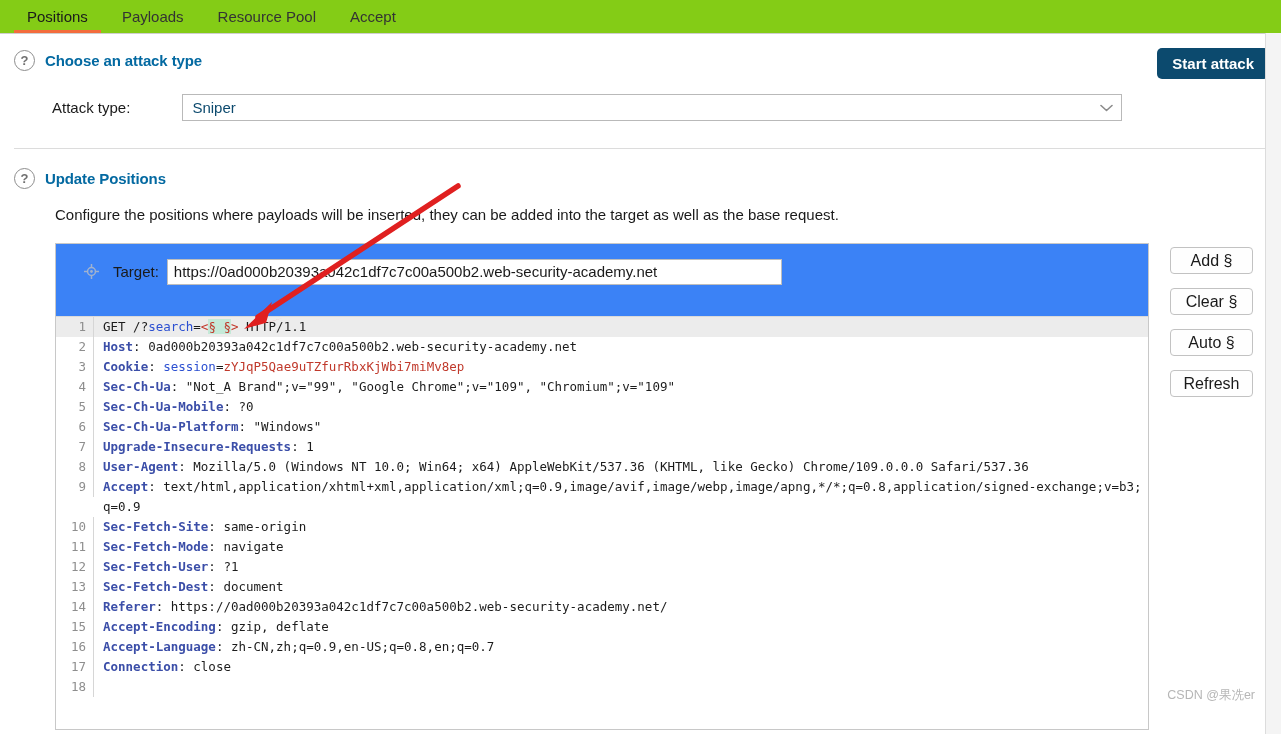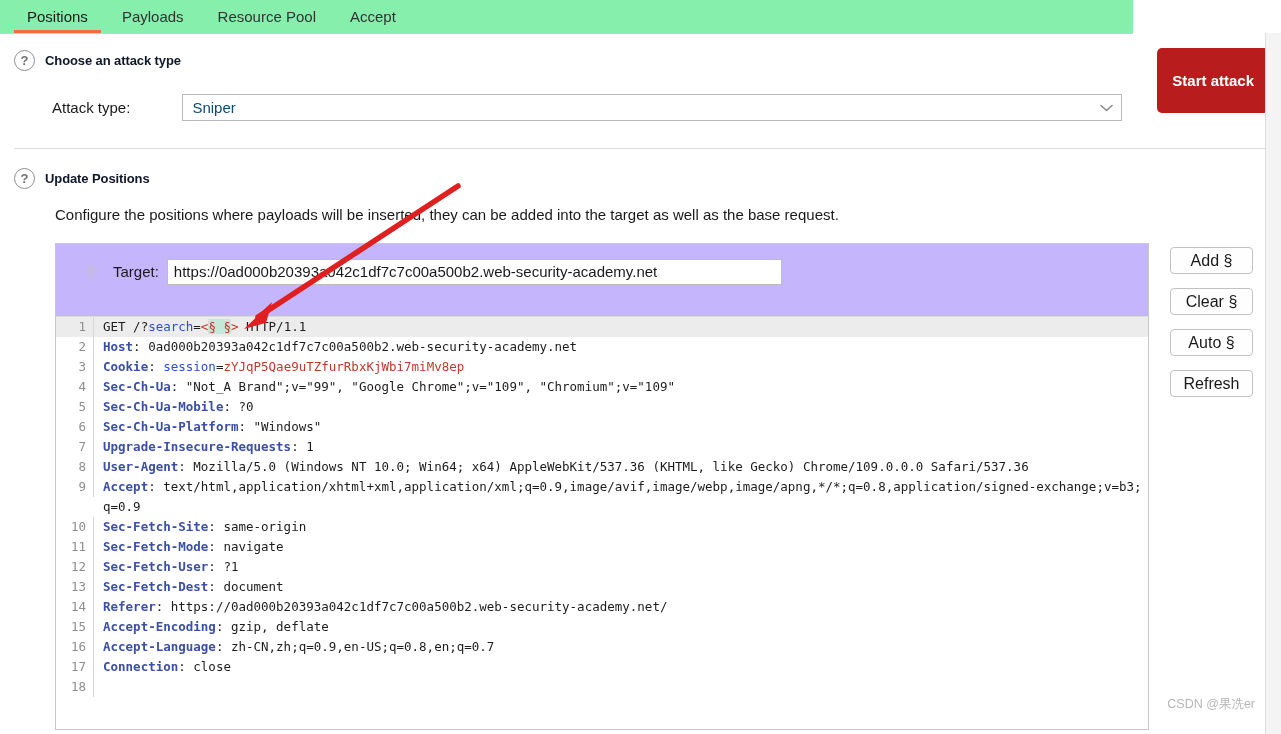--- a/index.html
+++ b/index.html
@@ -12,23 +12,23 @@
     font-family: "Liberation Sans", sans-serif;
     font-size: 14px;
     color: #1a1a1a;
     overflow: hidden;
     position: relative;
   }
   .app { position: relative; width: 1281px; height: 734px; }
 
   
   .tabbar {
-    position: absolute; left: 0; top: 0; width: 1133px; height: 33px;
+    position: absolute; left: 0; top: 0; width: 1281px; height: 33px;
     border-bottom: 1px solid #cfcfcf;
-    background: #86efac;
+    background: #84cc16;
   }
   .tabs { display: flex; align-items: flex-end; height: 33px; padding-left: 10px; }
   .tab {
     font-size: 15px; color: #333333;
     padding: 0 17px 8px 17px;
     position: relative; cursor: default; white-space: nowrap;
   }
   .tab.active { color: #1a1a1a; }
   .tab.active::after {
     content: ""; position: absolute; left: 4px; right: 4px; bottom: 0;
@@ -40,29 +40,29 @@
     position: absolute; display: flex; align-items: center; gap: 10px;
   }
   .help-ic {
     width: 21px; height: 21px; border-radius: 50%;
     border: 1.6px solid #8d8d8d; color: #6f6f6f;
     font-size: 13px; font-weight: bold;
     display: flex; align-items: center; justify-content: center;
     font-family: "Liberation Sans", sans-serif;
     box-sizing: border-box;
   }
-  .sec-title { font-size: 13px; font-weight: bold; color: #0f172a; letter-spacing: -0.1px; }
+  .sec-title { font-size: 15px; font-weight: bold; color: #0369a1; letter-spacing: -0.1px; }
 
   
   .start-btn {
     position: absolute; right: 12px; top: 48px;
-    background: #b91c1c; color: #ffffff;
+    background: #0c4a6e; color: #ffffff;
     font-size: 15px; font-weight: bold;
     border: none; border-radius: 5px;
-    padding: 24px 15px; cursor: pointer;
+    padding: 7px 15px; cursor: pointer;
     font-family: "Liberation Sans", sans-serif;
   }
 
   
   .atk-row { position: absolute; left: 52px; top: 94px; display: flex; align-items: center; gap: 44px; }
   .atk-label { font-size: 15px; color: #1a1a1a; margin-right: 8px; }
   .atk-select {
     width: 940px; height: 27px;
     border: 1px solid #b9b9b9; background: #ffffff;
     display: flex; align-items: center; justify-content: space-between;
@@ -75,21 +75,21 @@
     position: absolute; left: 14px; right: 14px; height: 1px;
     background: #dcdcdc;
   }
 
   .sec-desc { position: absolute; left: 55px; top: 206px; font-size: 15px; color: #1a1a1a; }
 
   
   .pos-panel {
     position: absolute; left: 55px; top: 243px;
     width: 1094px; height: 487px;
-    border: 1px solid #c8c8c8; background: #c4b5fd;
+    border: 1px solid #c8c8c8; background: #3b82f6;
     box-sizing: border-box;
   }
   .target-row {
     position: absolute; left: 0; top: 0; right: 0; height: 55px;
     display: flex; align-items: center; padding-left: 28px;
     box-sizing: border-box;
   }
   .crosshair { width: 15px; height: 15px; flex: 0 0 auto; opacity: .75; }
   .tgt-label { font-size: 15px; color: #1a1a1a; margin-left: 14px; margin-right: 8px; }
   .tgt-input {
@@ -154,21 +154,21 @@
   .rail {
     position: absolute; left: 1265px; top: 33px; width: 16px; bottom: 0;
     background: #f4f4f4; border-left: 1px solid #dcdcdc;
   }
 
   
   .arrow { position: absolute; left: 0; top: 0; width: 1281px; height: 734px;
            pointer-events: none; }
 
   .watermark {
-    position: absolute; right: 26px; bottom: 21px;
+    position: absolute; right: 26px; bottom: 30px;
     font-size: 12.5px; color: #b6b6b6;
     font-family: "Liberation Sans", sans-serif; white-space: nowrap;
   }
 </style>
 </head>
 <body>
 
 <div class="app">
 
   <div class="tabbar">

